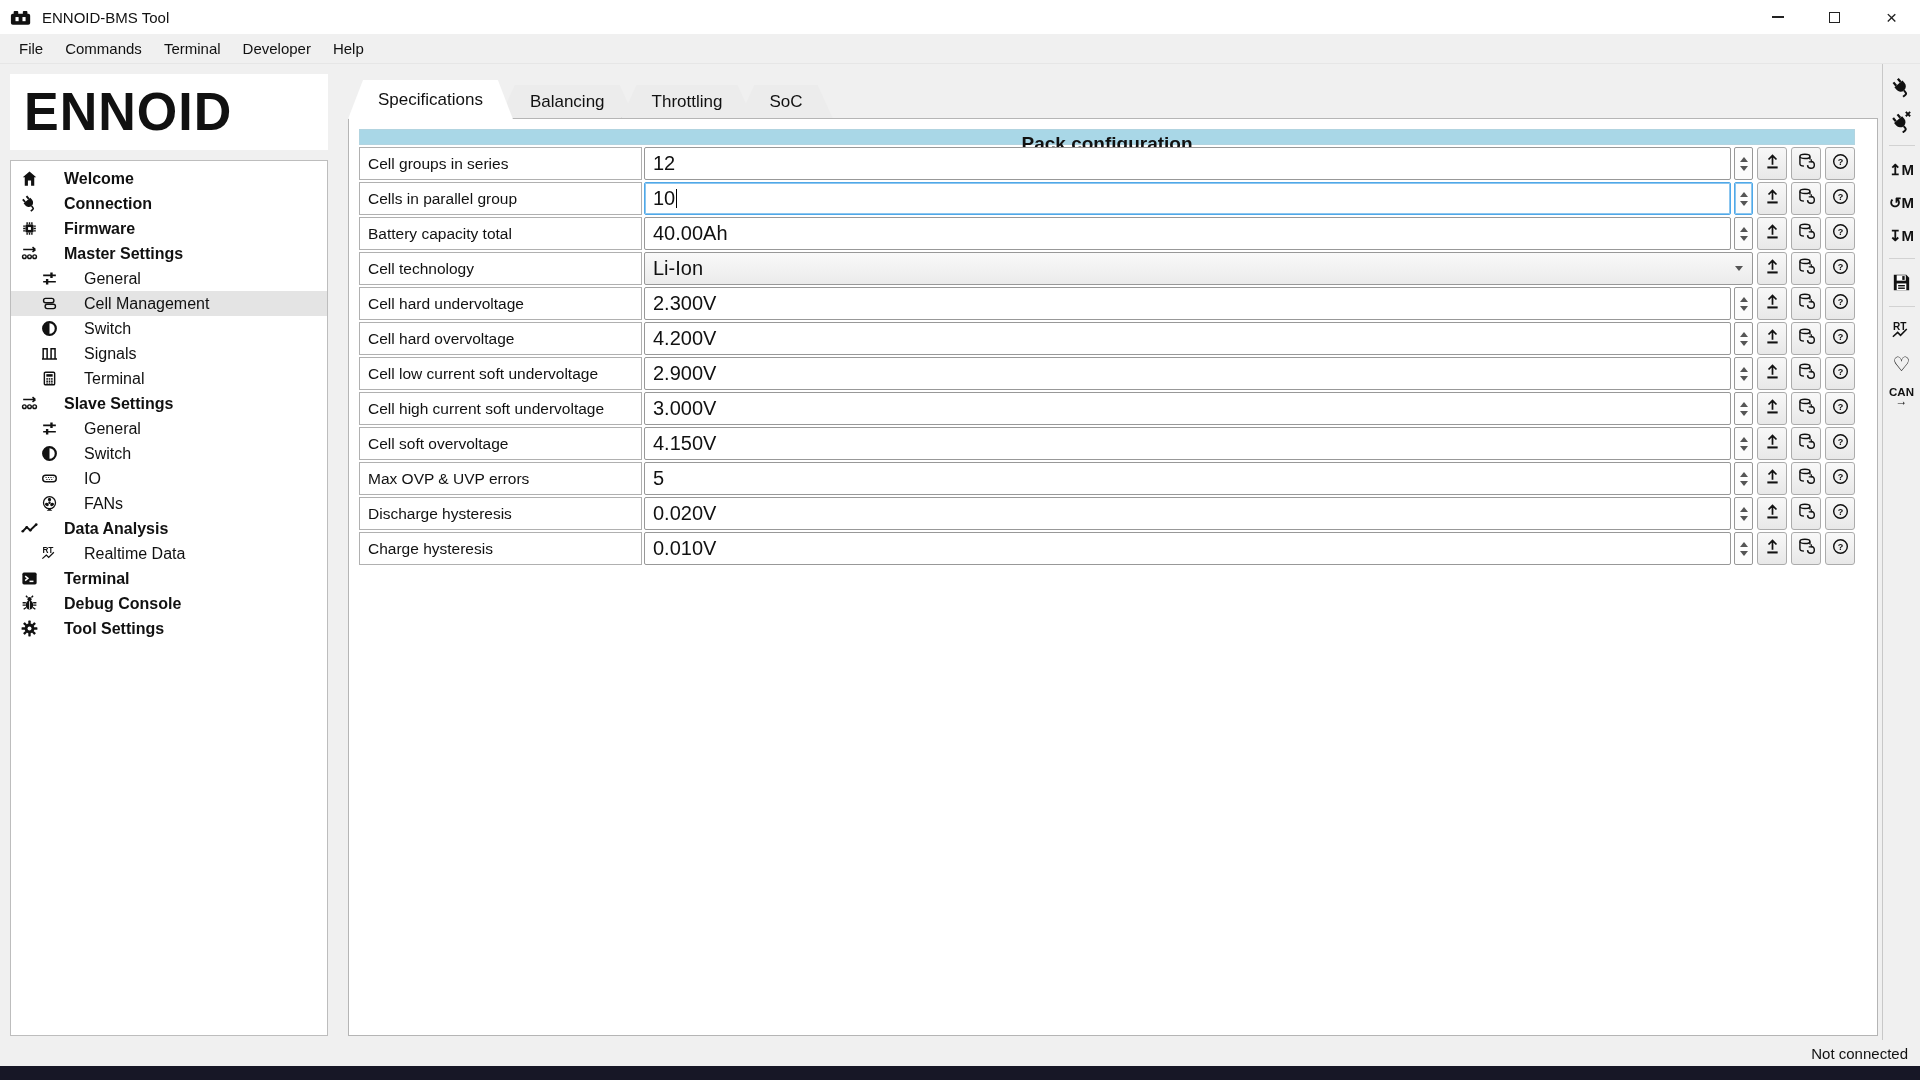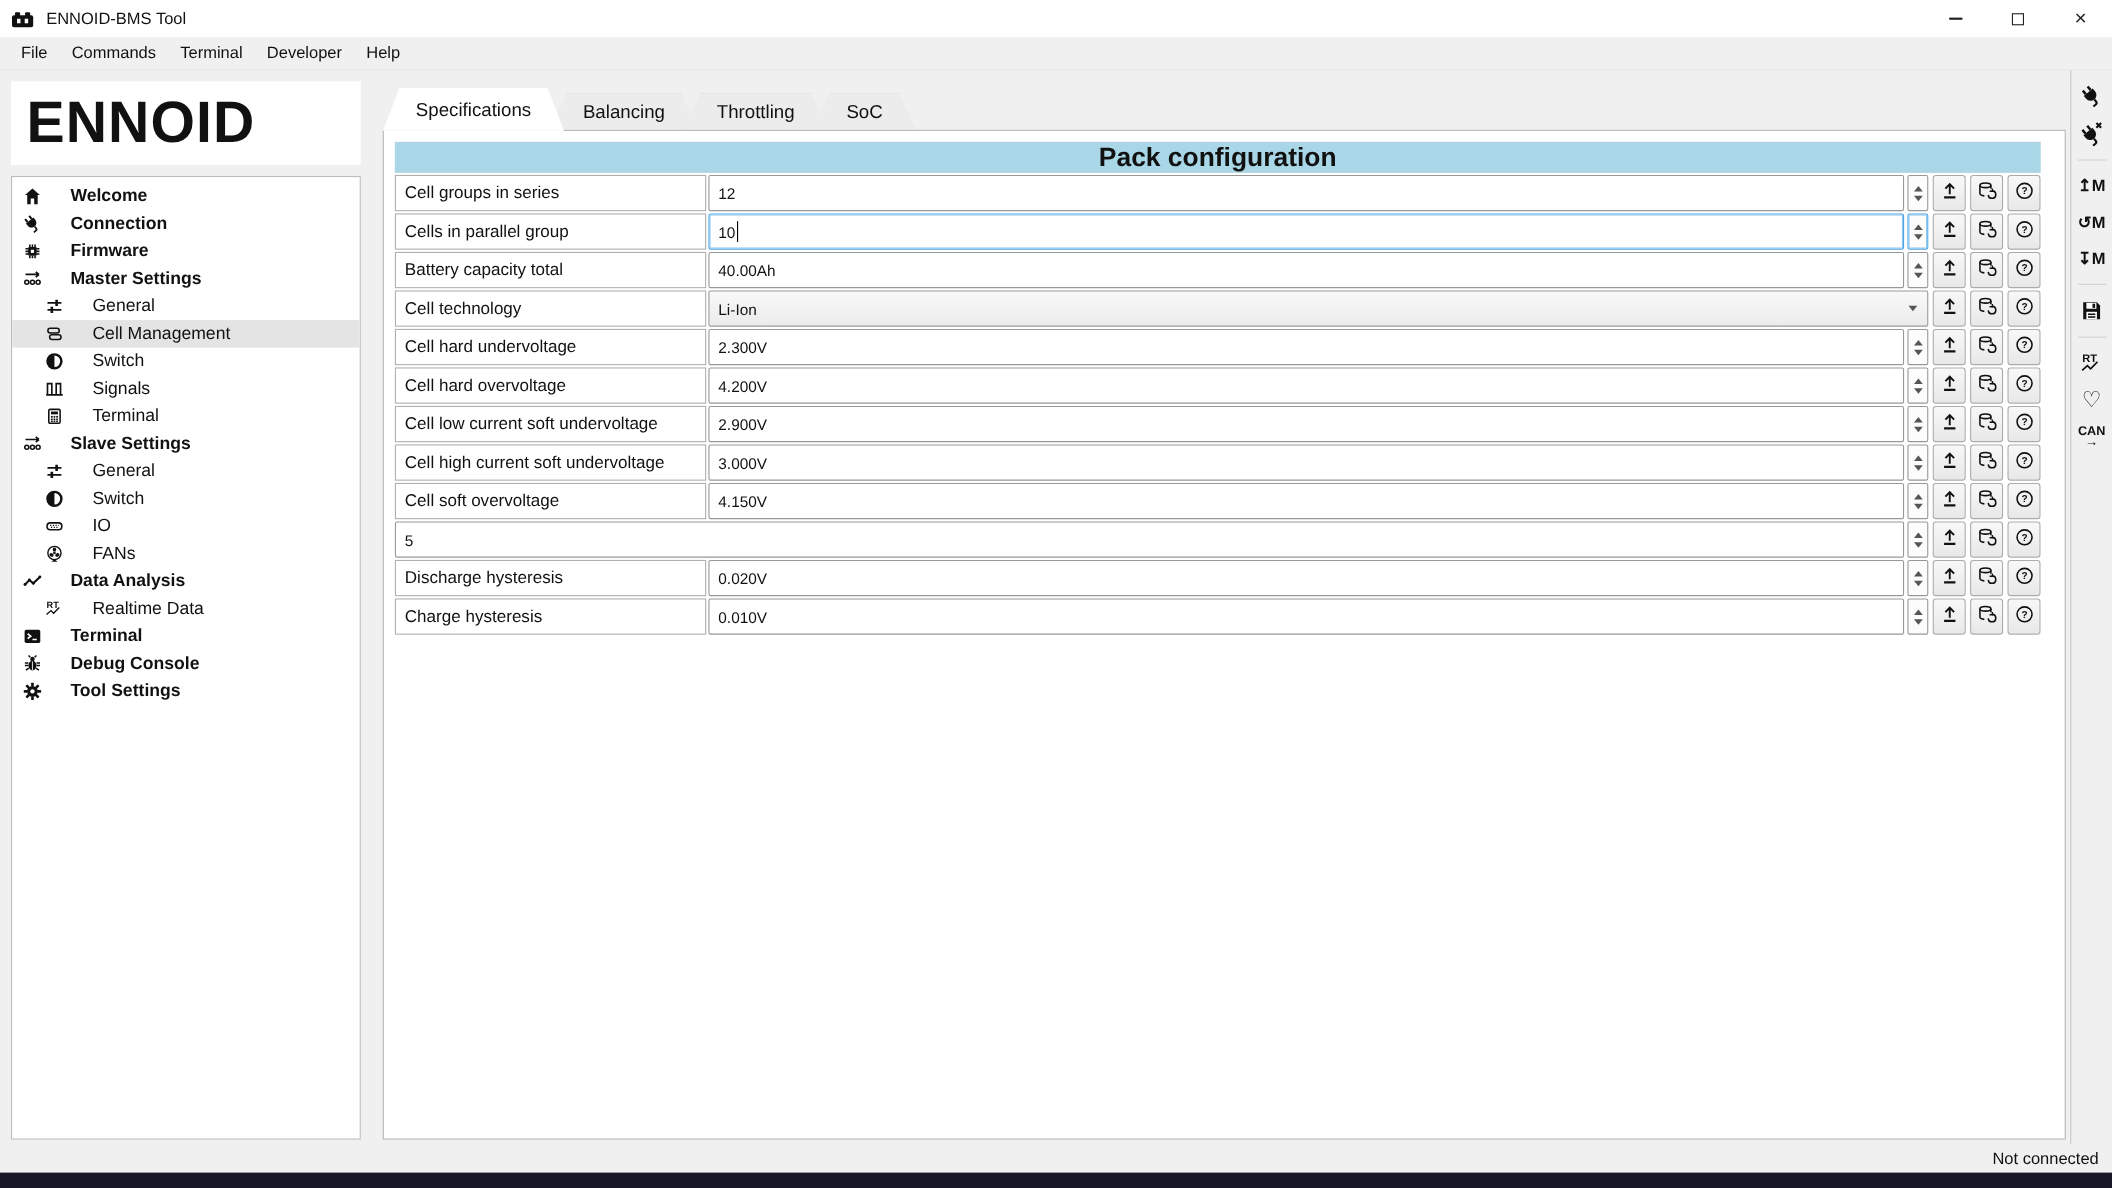--- a/index.html
+++ b/index.html
@@ -42,26 +42,26 @@
     font-size:17px; background:#ececec; margin-right:-13px;
     clip-path: polygon(15px 0, calc(100% - 15px) 0, 100% 100%, 0 100%);
     filter: drop-shadow(0 -1px 0 #9a9a9a) drop-shadow(1px 0 0 #b5b5b5) drop-shadow(-1px 0 0 #b5b5b5);
   }
   .tab.active { height:39px; background:#fff; z-index:4; margin-bottom:-1px; }
   .panel {
     background:#fff; border:1px solid #b5b5b5; margin-left:10px; margin-right:4px;
     height:918px; padding:10px 22px 10px 10px; position:relative; z-index:2; overflow:hidden;
   }
   .section-header {
-    height:28px; line-height:28px; text-align:center; font-weight:bold; font-size:24px;
+    height:16px; line-height:28px; text-align:center; font-weight:bold; font-size:19px;
     background:#a9d7e7; border:1px solid #b2d4e0; margin-bottom:2px;
   }
   .prow { display:flex; align-items:stretch; height:33px; margin-bottom:2px; }
   .plabel { width:283px; flex-shrink:0; border:1px solid #b0b0b0; background:#fff; display:flex; align-items:center; padding-left:8px; font-size:15.5px; margin-right:2px; }
-  .pfield { flex:1; border:1px solid #989898; border-radius:2px; background:#fff; display:flex; align-items:center; padding-left:8px; font-size:14px; position:relative; min-width:0; }
+  .pfield { flex:1; border:1px solid #989898; border-radius:2px; background:#fff; display:flex; align-items:center; padding-left:8px; font-size:20px; position:relative; min-width:0; }
   .pfield.combo { background:linear-gradient(#f9f9f9,#ebebeb); }
   .combo-arrow { position:absolute; right:9px; width:0; height:0; border-left:4.5px solid transparent; border-right:4.5px solid transparent; border-top:5px solid #555; }
   .caret { display:inline-block; width:1.2px; height:19px; background:#000; margin-left:1px; }
   .spinbox { width:19px; flex-shrink:0; border:1px solid #989898; border-radius:2px; background:#fcfcfc; margin-left:3px; display:flex; flex-direction:column; align-items:center; justify-content:center; gap:4px; }
   .spin-up { width:0; height:0; border-left:4px solid transparent; border-right:4px solid transparent; border-bottom:5px solid #555; }
   .spin-down { width:0; height:0; border-left:4px solid transparent; border-right:4px solid transparent; border-top:5px solid #555; }
   .focused { border-color:#4fa8e8 !important; box-shadow: inset 0 0 0 1px #8cc6ef; }
   .rowbtn { width:30px; flex-shrink:0; margin-left:4px; border:1px solid #ababab; border-radius:3px; background:linear-gradient(#f8f8f8,#e8e8e8); display:flex; align-items:center; justify-content:center; }
   .rowbtn svg { width:19px; height:19px; }
   
@@ -600,20 +600,21 @@
               </svg></span>
           </div>
           <div class="rowbtn">
             <span><svg viewBox="0 0 24 24">
                 <circle cx="12" cy="12" r="8.6" stroke="#111" stroke-width="1.8" fill="none"></circle>
                 <text x="12" y="16.2" font-size="11.5" font-weight="bold" text-anchor="middle" fill="#111">?</text>
               </svg></span>
           </div>
         </div>
         <div class="prow">
+          <div class="plabel">Max OVP &amp; UVP errors</div>
           <div class="pfield">
             <span>5</span>
           </div>
           <div class="spinbox">
             <span class="spin-up"></span>
             <span class="spin-down"></span>
           </div>
           <div class="rowbtn">
             <span><svg viewBox="0 0 24 24" fill="none">
                 <path d="M12 16 V4.5 M7 9.5 L12 4.3 L17 9.5" stroke="#111" stroke-width="2.2"></path>

